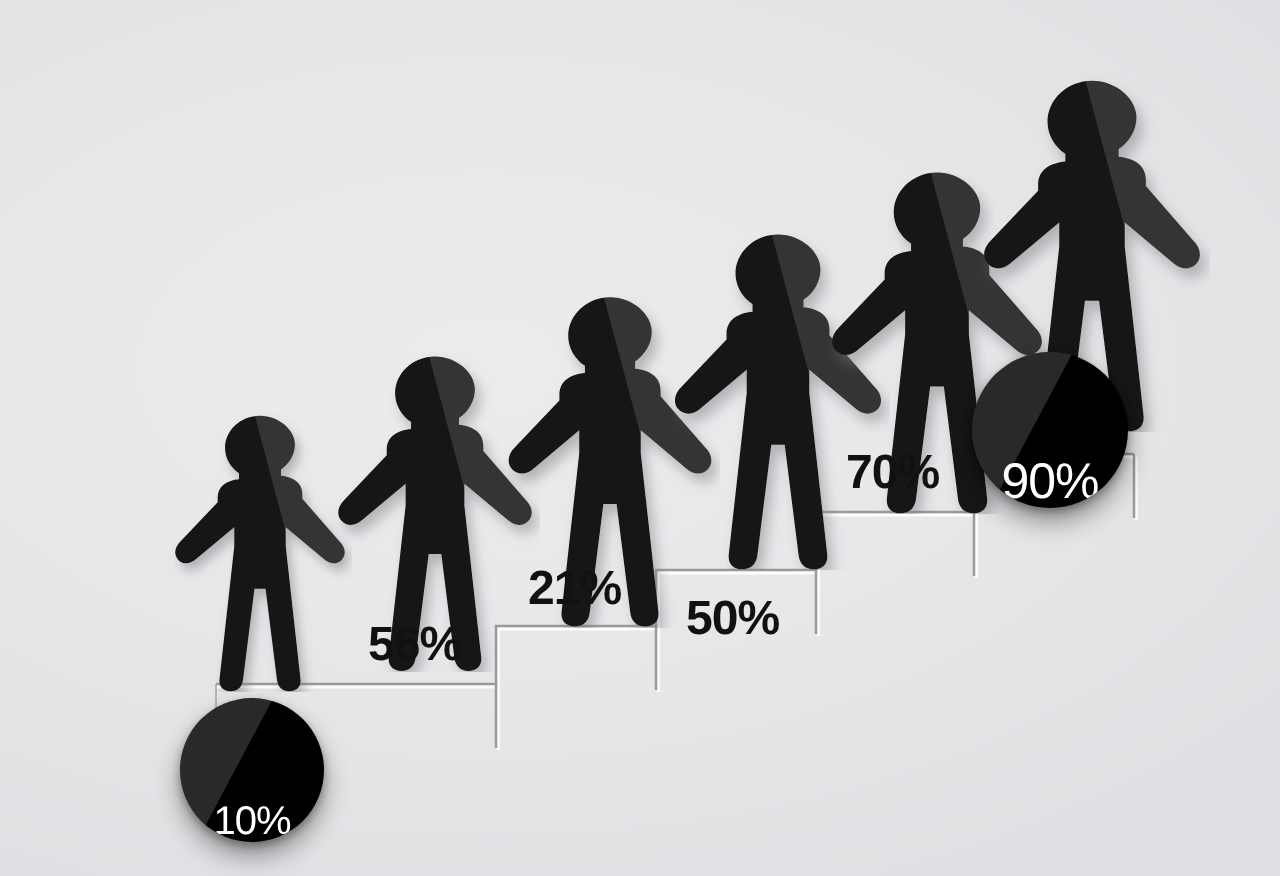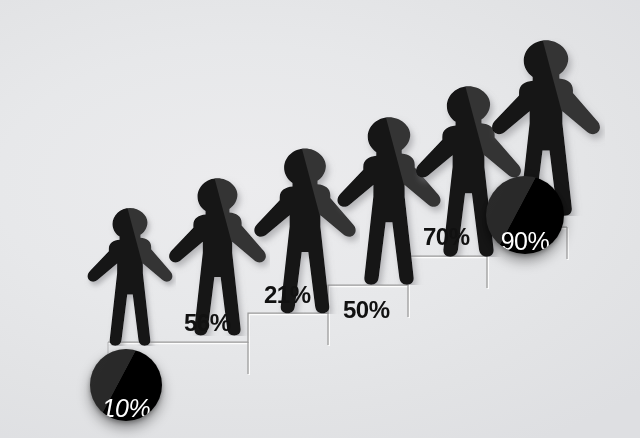--- a/index.html
+++ b/index.html
@@ -295,21 +295,21 @@
   <div class="plabel" style="left:184px;top:311px;font-size:24px;">56%</div>
 
   <div class="plabel" style="left:264px;top:283px;font-size:24px;">21%</div>
 
   <div class="plabel" style="left:343px;top:254px;font-size:24px;margin-top:44px;">50%</div>
 
   <div class="plabel" style="left:423px;top:225px;font-size:24px;">70%</div>
 
   <div class="badge" style="left:90px;top:349px;width:72px;height:72px;">
     <span class="gloss"></span>
-    <span class="btxt" style="font-size:25px;font-style:italic;">10%</span>
+    <span class="btxt" style="font-size:20px;">10%</span>
   </div>
 
   <div class="badge" style="left:486px;top:176px;width:78px;height:78px;">
     <span class="gloss"></span>
     <span class="btxt" style="font-size:25px;">90%</span>
   </div>
 
   <div class="watermark"></div>
 
 </div>

